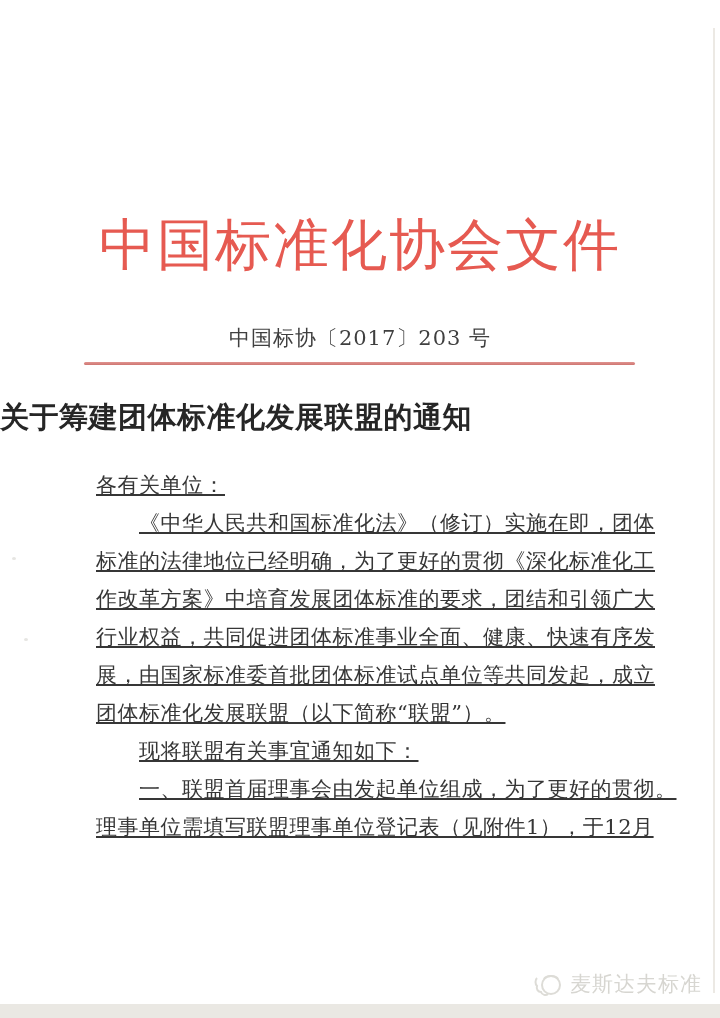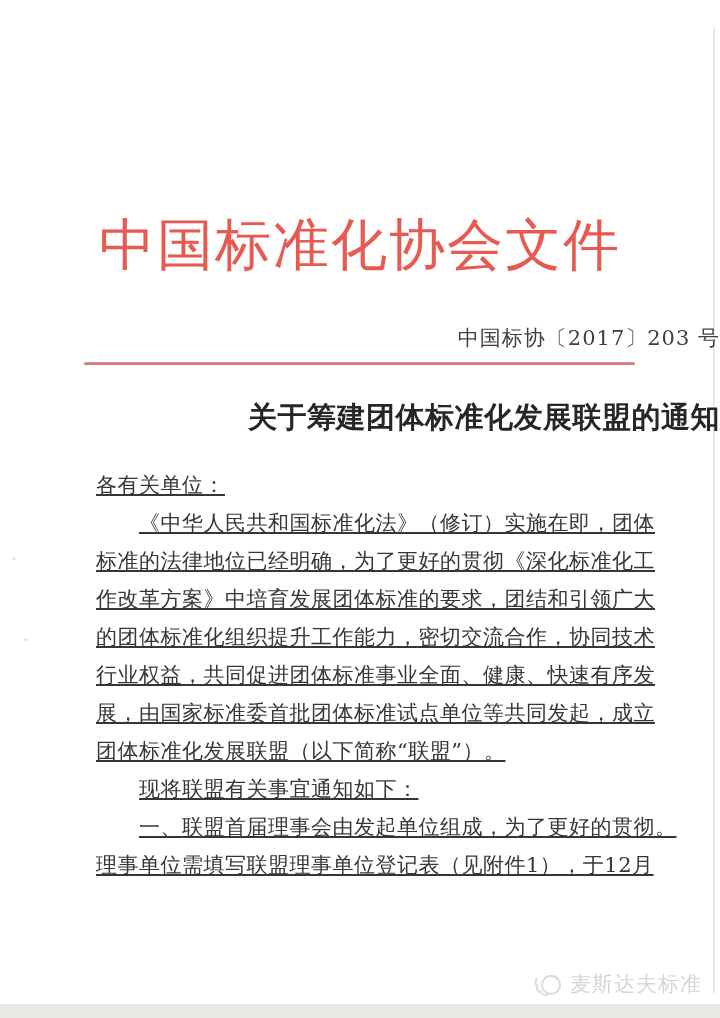--- a/index.html
+++ b/index.html
@@ -40,39 +40,39 @@
     font-weight: normal;
     letter-spacing: 2px;
     color: #e65a51;
     line-height: 80px;
     white-space: nowrap;
   }
   .doc-number {
     position: absolute;
     top: 323px; left: 0;
     width: 720px;
-    text-align: right;
+    text-align: center;
     font-size: 21px;
     letter-spacing: 1px;
     color: #3f3f3f;
     line-height: 30px;
     white-space: nowrap;
   }
   .red-rule {
     position: absolute;
     top: 362px; left: 84px;
     width: 551px; height: 3px;
     background: linear-gradient(#e09490, #cf7571);
     border-radius: 2px;
   }
   .doc-title {
     position: absolute;
     top: 396px; left: 0;
     width: 720px;
-    text-align: right;
+    text-align: left;
     font-size: 29px;
     font-weight: bold;
     letter-spacing: 0.5px;
     color: #262626;
     line-height: 42px;
     white-space: nowrap;
   }
   .body-text {
     position: absolute;
     top: 466px; left: 96px;
@@ -117,21 +117,20 @@
 
   <div class="red-rule"></div>
 
   <div class="doc-title">关于筹建团体标准化发展联盟的通知</div>
 
   <div class="body-text">
     <div class="body-line">各有关单位：</div>
     <div class="body-line indent">《中华人民共和国标准化法》（修订）实施在即，团体</div>
     <div class="body-line">标准的法律地位已经明确，为了更好的贯彻《深化标准化工</div>
     <div class="body-line">作改革方案》中培育发展团体标准的要求，团结和引领广大</div>
-    <div class="body-line">的团体标准化组织提升工作能力，密切交流合作，协同技术</div>
     <div class="body-line">行业权益，共同促进团体标准事业全面、健康、快速有序发</div>
     <div class="body-line">展，由国家标准委首批团体标准试点单位等共同发起，成立</div>
     <div class="body-line">团体标准化发展联盟（以下简称“联盟”）。</div>
     <div class="body-line indent">现将联盟有关事宜通知如下：</div>
     <div class="body-line indent">一、联盟首届理事会由发起单位组成，为了更好的贯彻。</div>
     <div class="body-line">理事单位需填写联盟理事单位登记表（见附件1），于12月</div>
   </div>
 
   <div class="watermark">
     <span>

